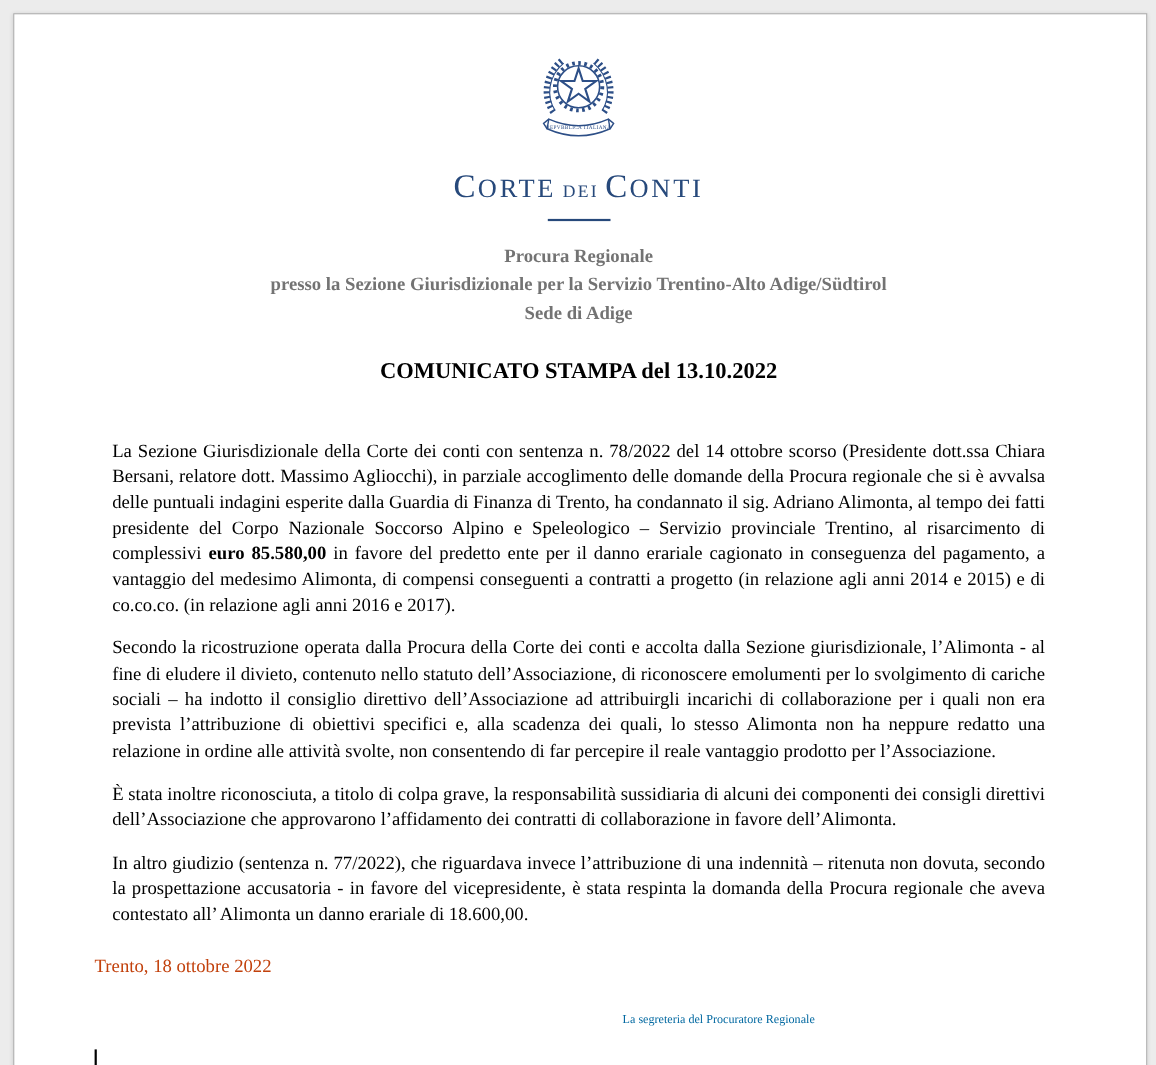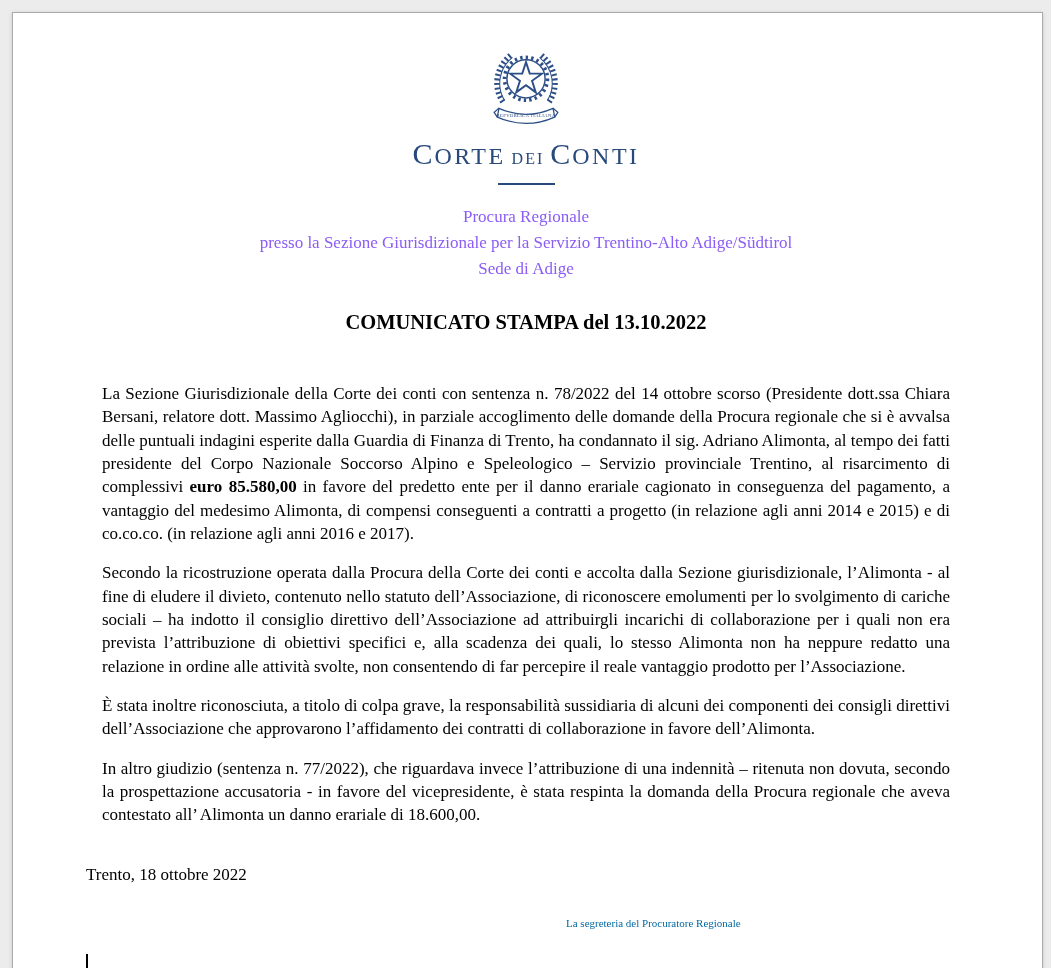--- a/index.html
+++ b/index.html
@@ -23,64 +23,64 @@
     box-sizing: border-box;
     padding: 0 76px 0 73px;
   }
   .emblem {
     margin-top: 30px;
     text-align: center;
     height: 86px;
   }
   .emblem svg { height: 86px; }
   .wordmark {
-    margin-top: 8px;
+    margin-top: 24px;
     text-align: center;
     color: #27497b;
     line-height: 34px;
     white-space: nowrap;
   }
   .wm-cap   { font-size: 30px; letter-spacing: 2px; }
   .wm-big   { font-size: 24px; letter-spacing: 2.5px; }
   .wm-small { font-size: 16px; letter-spacing: 2px; padding: 0 6px; }
   .wordmark-rule {
     width: 57px;
     height: 2px;
     background: #27497b;
     margin: 7px auto 0 auto;
   }
   .office-header {
     margin-top: 19px;
     text-align: center;
-    color: #8b5cf6;
-    font-weight: normal;
+    color: #737373;
+    font-weight: bold;
     font-size: 17px;
     line-height: 26px;
   }
   .press-title {
     margin: 28px 0 0 0;
     text-align: center;
     color: #000000;
     font-weight: bold;
     font-size: 20.5px;
     line-height: 24px;
   }
   .body-text {
     margin-top: 48px;
     font-size: 17px;
     line-height: 23.33px;
     color: #000000;
     text-align: justify;
   }
   .body-text p { margin: 16px; }
   .dateline {
-    margin-top: 36px;
+    margin-top: 24px;
     font-size: 17px;
     line-height: 23px;
-    color: #000000;
+    color: #c2410c;
   }
   .signature {
     margin-top: 26px;
     padding-left: 480px;
     font-size: 11px;
     line-height: 23px;
     color: #0369a1;
   }
   .text-cursor {
     position: absolute;

